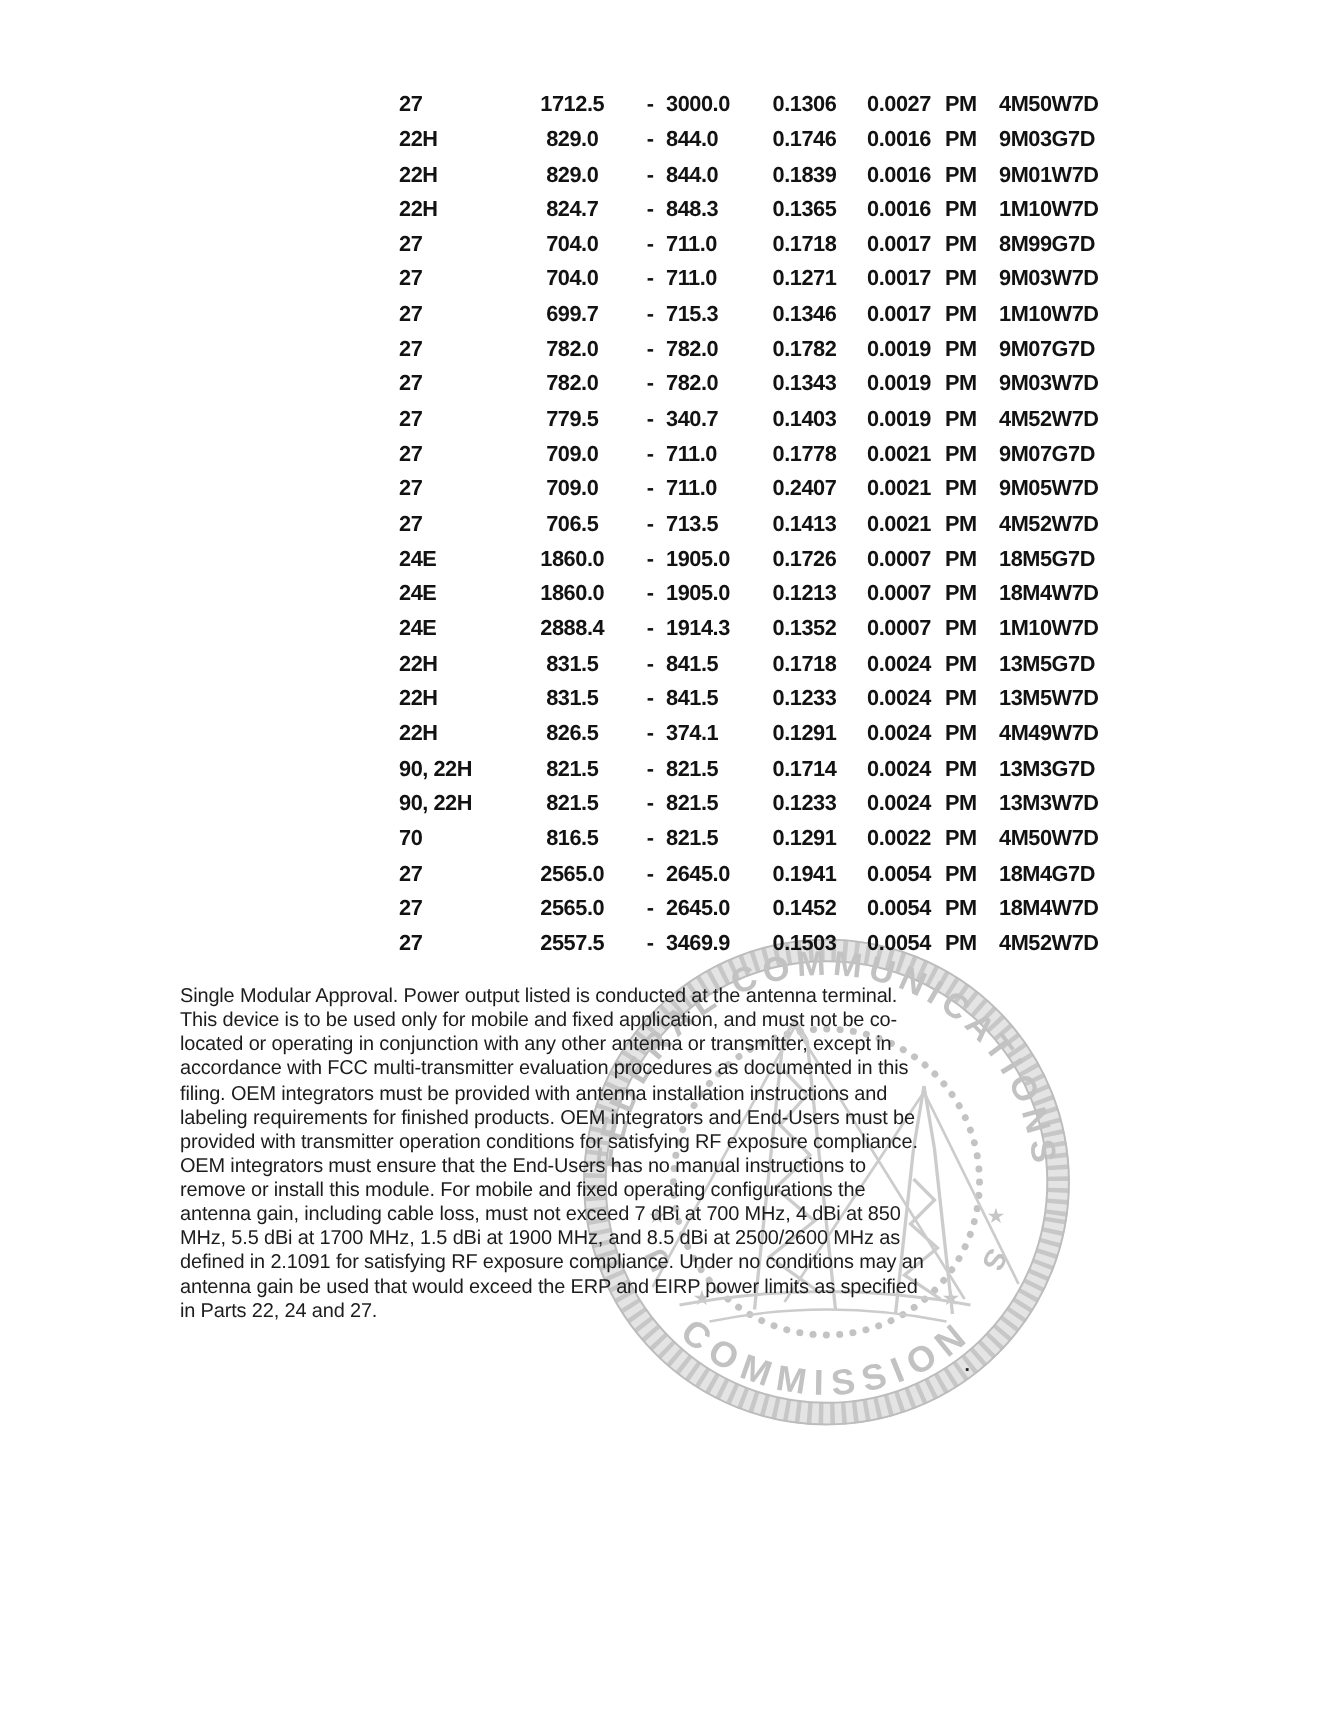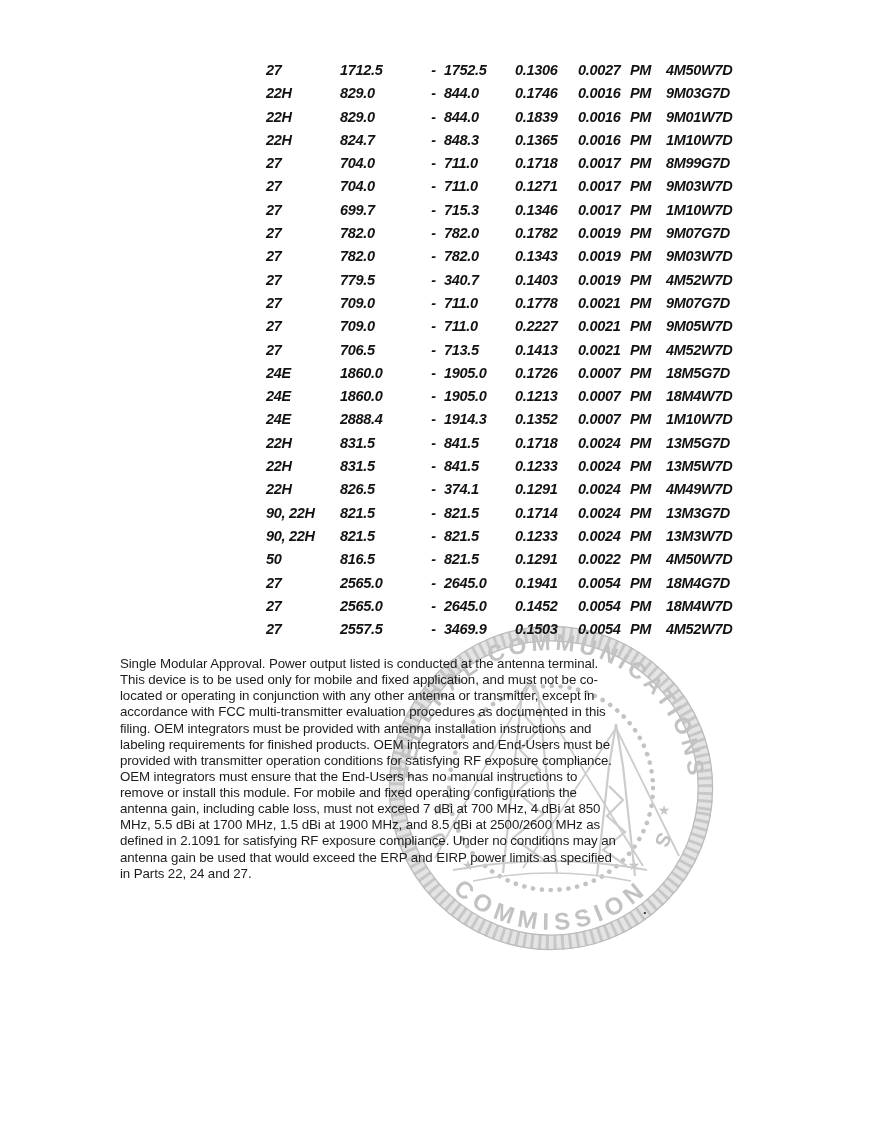--- a/index.html
+++ b/index.html
@@ -7,23 +7,23 @@
               font-family:"Liberation Sans", sans-serif; }
   #page { position:relative; width:893px; height:1145px; background:#fff; }
 
   
   #seal { position:absolute; left:381px; top:618px; width:340px; height:340px; z-index:0; }
 
   
   #grant-table { position:absolute; left:266px; top:59px; z-index:2; }
   .trow { display:grid; grid-template-columns:74px 83px 21px 71px 63px 52px 36px 80px;
           height:23.3px; line-height:23.3px;
-          font-size:14.5px; font-weight:bold; letter-spacing:-0.3px; color:#121212;font-style:italic; }
+          font-size:14.5px; font-weight:bold; letter-spacing:-0.3px; color:#121212; }
   .c       { white-space:nowrap; }
-  .fstart  { text-align:left; }
+  .fstart  { text-align:center; }
   .dash    { text-align:center; }
 
   
   #note { position:absolute; left:84px; top:656px; width:512px; z-index:2;
           font-size:13.3px; line-height:16.12px; letter-spacing:-0.1px;
           color:#1c1c1c; white-space:pre-line;margin-left:36px; }
 
   
   #stray { position:absolute; left:643px; top:908px; z-index:2;
            font-size:13px; font-weight:bold; color:#2a2a2a; line-height:4px; }
@@ -74,21 +74,21 @@
       <path d="M92 263 Q170 247 250 263" stroke-width="1.6"></path>
     </g>
   </svg>
 
   <div id="grant-table">
 
       <div class="trow">
         <span class="c parts">27</span>
         <span class="c fstart">1712.5</span>
         <span class="c dash">-</span>
-        <span class="c fend">1752.5</span>
+        <span class="c fend">3000.0</span>
         <span class="c power">0.1306</span>
         <span class="c tol">0.0027</span>
         <span class="c mode">PM</span>
         <span class="c desig">4M50W7D</span>
       </div>
 
       <div class="trow">
         <span class="c parts">22H</span>
         <span class="c fstart">829.0</span>
         <span class="c dash">-</span>
@@ -196,21 +196,21 @@
         <span class="c tol">0.0021</span>
         <span class="c mode">PM</span>
         <span class="c desig">9M07G7D</span>
       </div>
 
       <div class="trow">
         <span class="c parts">27</span>
         <span class="c fstart">709.0</span>
         <span class="c dash">-</span>
         <span class="c fend">711.0</span>
-        <span class="c power">0.2227</span>
+        <span class="c power">0.2407</span>
         <span class="c tol">0.0021</span>
         <span class="c mode">PM</span>
         <span class="c desig">9M05W7D</span>
       </div>
 
       <div class="trow">
         <span class="c parts">27</span>
         <span class="c fstart">706.5</span>
         <span class="c dash">-</span>
         <span class="c fend">713.5</span>
@@ -302,21 +302,21 @@
         <span class="c fstart">821.5</span>
         <span class="c dash">-</span>
         <span class="c fend">821.5</span>
         <span class="c power">0.1233</span>
         <span class="c tol">0.0024</span>
         <span class="c mode">PM</span>
         <span class="c desig">13M3W7D</span>
       </div>
 
       <div class="trow">
-        <span class="c parts">50</span>
+        <span class="c parts">70</span>
         <span class="c fstart">816.5</span>
         <span class="c dash">-</span>
         <span class="c fend">821.5</span>
         <span class="c power">0.1291</span>
         <span class="c tol">0.0022</span>
         <span class="c mode">PM</span>
         <span class="c desig">4M50W7D</span>
       </div>
 
       <div class="trow">

